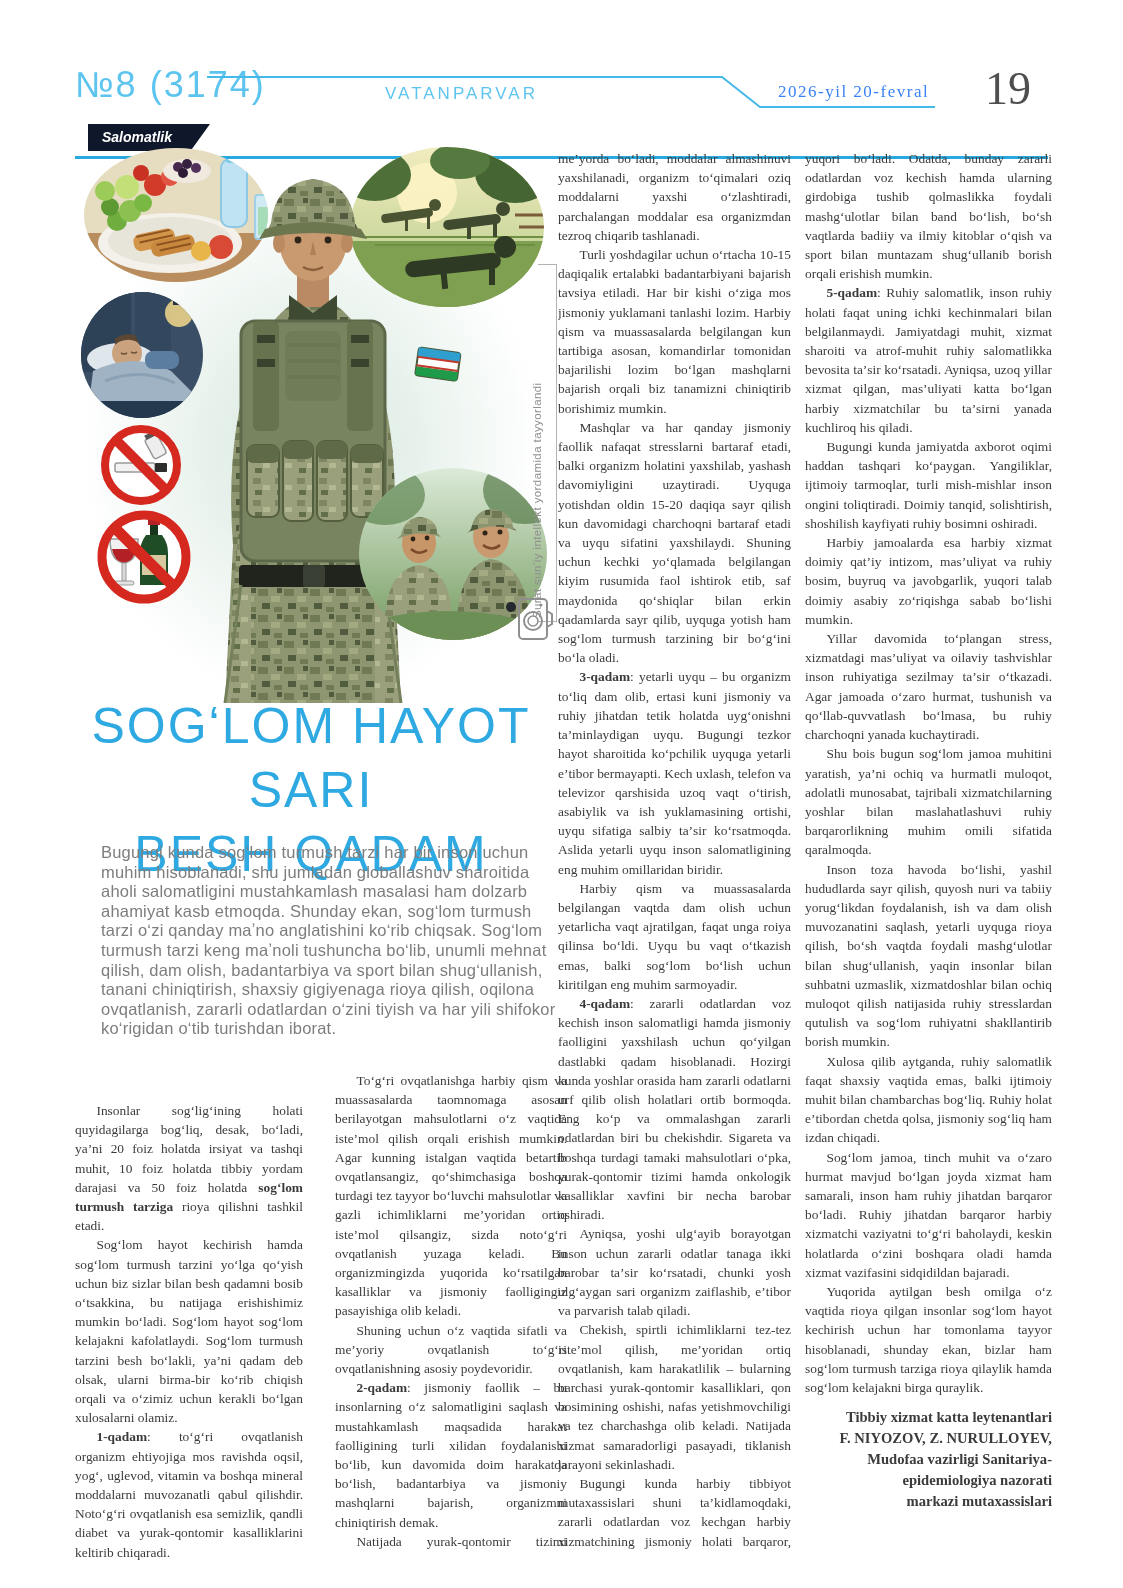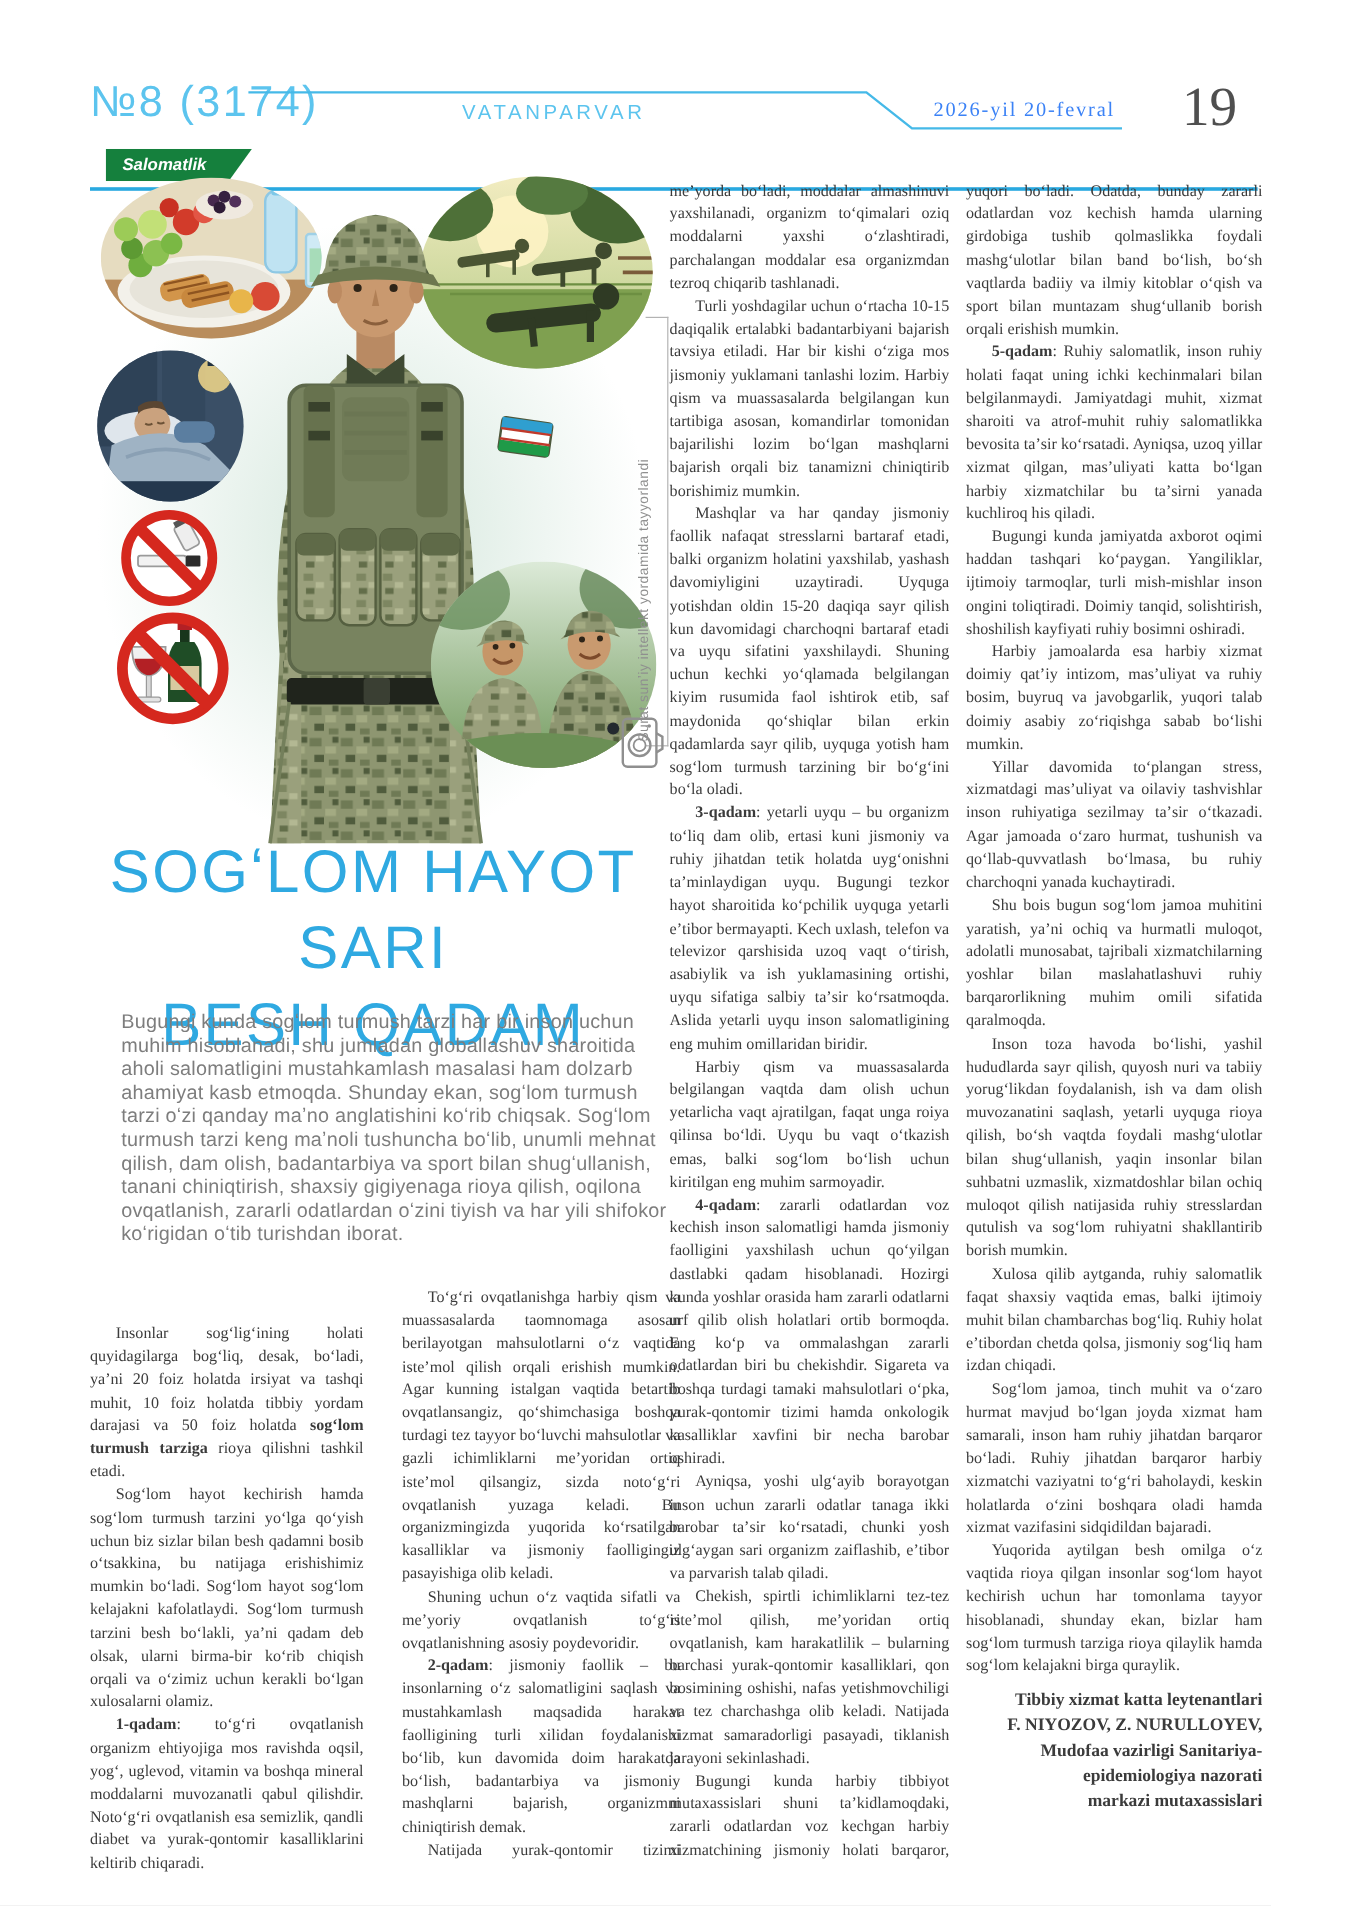--- a/index.html
+++ b/index.html
@@ -9,21 +9,21 @@
   .issue{position:absolute;left:75px;top:64px;font-family:"Liberation Sans",sans-serif;
          font-size:36px;font-weight:400;color:#5cc4ee;letter-spacing:2px;}
   .masthead{position:absolute;left:385px;top:84px;font-family:"Liberation Sans",sans-serif;
          font-size:17px;color:#5cc4ee;letter-spacing:3px;font-weight:400;}
   .dateline{position:absolute;left:778px;top:82px;font-family:Liberation Serif, serif;
          font-size:17px;color:#3b82f6;letter-spacing:1.5px;}
   .pagenum{position:absolute;left:985px;top:62px;font-size:46px;color:#4f4f4f;
          font-family:"Liberation Serif",serif;}
   .hdr-decor{position:absolute;left:0;top:0;}
   .section-tag{position:absolute;left:88px;top:124px;width:122px;height:27px;
-         background:#15803d;clip-path:polygon(0 0,100% 0,84% 100%,0 100%);
+         background:#0f172a;clip-path:polygon(0 0,100% 0,84% 100%,0 100%);
          color:#fff;font-family:"Liberation Sans",sans-serif;font-style:italic;
          font-size:14px;font-weight:bold;line-height:27px;padding-left:14px;box-sizing:border-box;}
   .main-rule{position:absolute;left:75px;top:156px;width:973px;height:3px;background:#29a9e0;}
   
   .collage{position:absolute;left:75px;top:145px;}
   .vcap{position:absolute;left:531px;top:270px;height:348px;width:20px;
         writing-mode:vertical-rl;transform:rotate(180deg);
         font-family:"Liberation Sans",sans-serif;font-size:11.5px;color:#8f8f8f;
         letter-spacing:.4px;white-space:nowrap;}
   .vcap-bracket{position:absolute;left:538px;top:264px;width:18px;height:356px;

